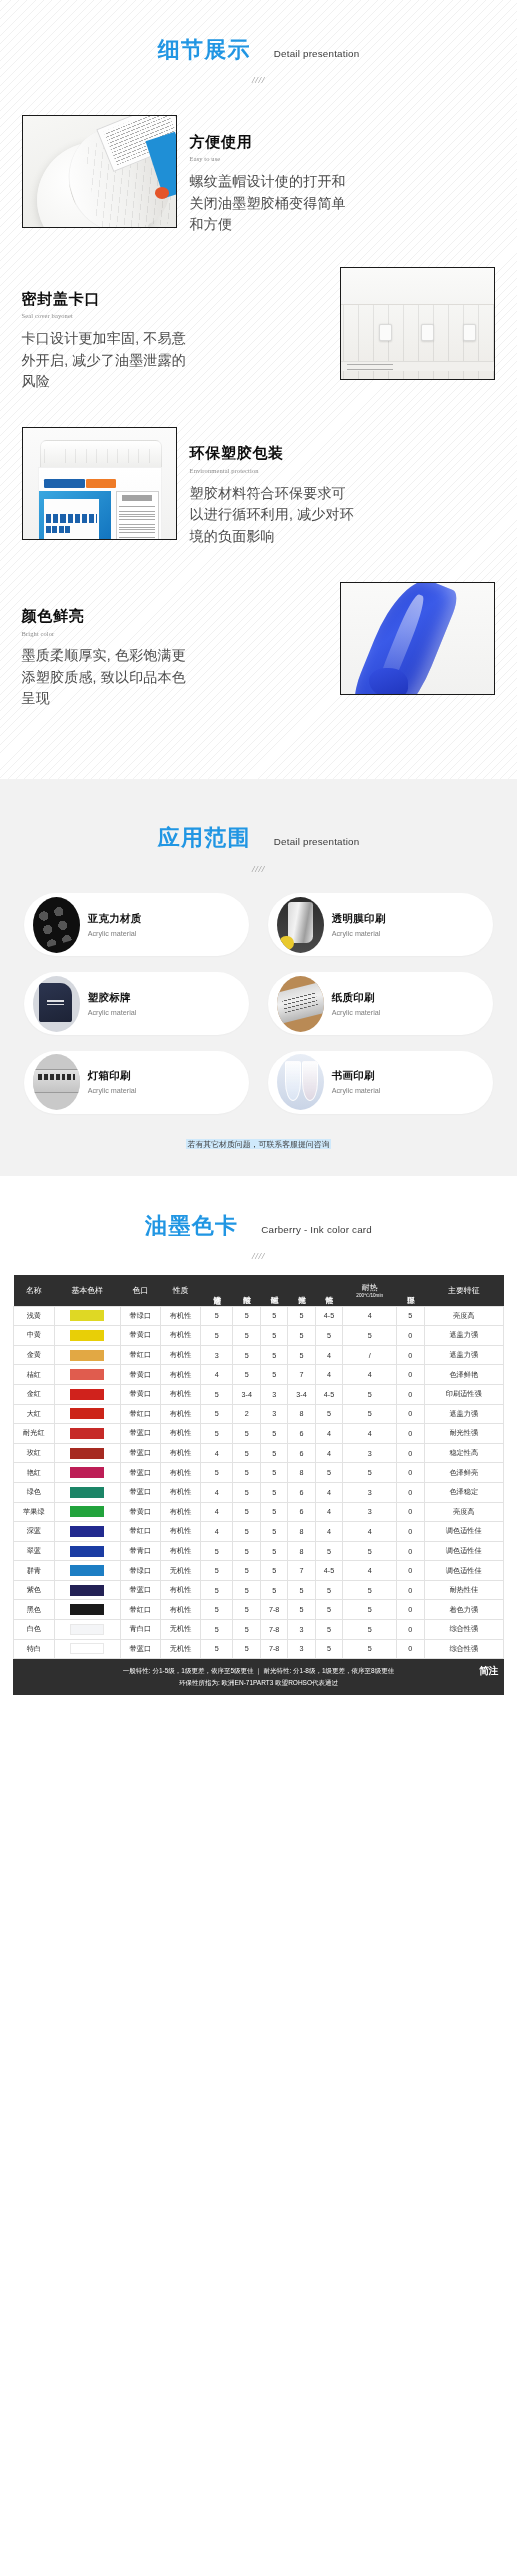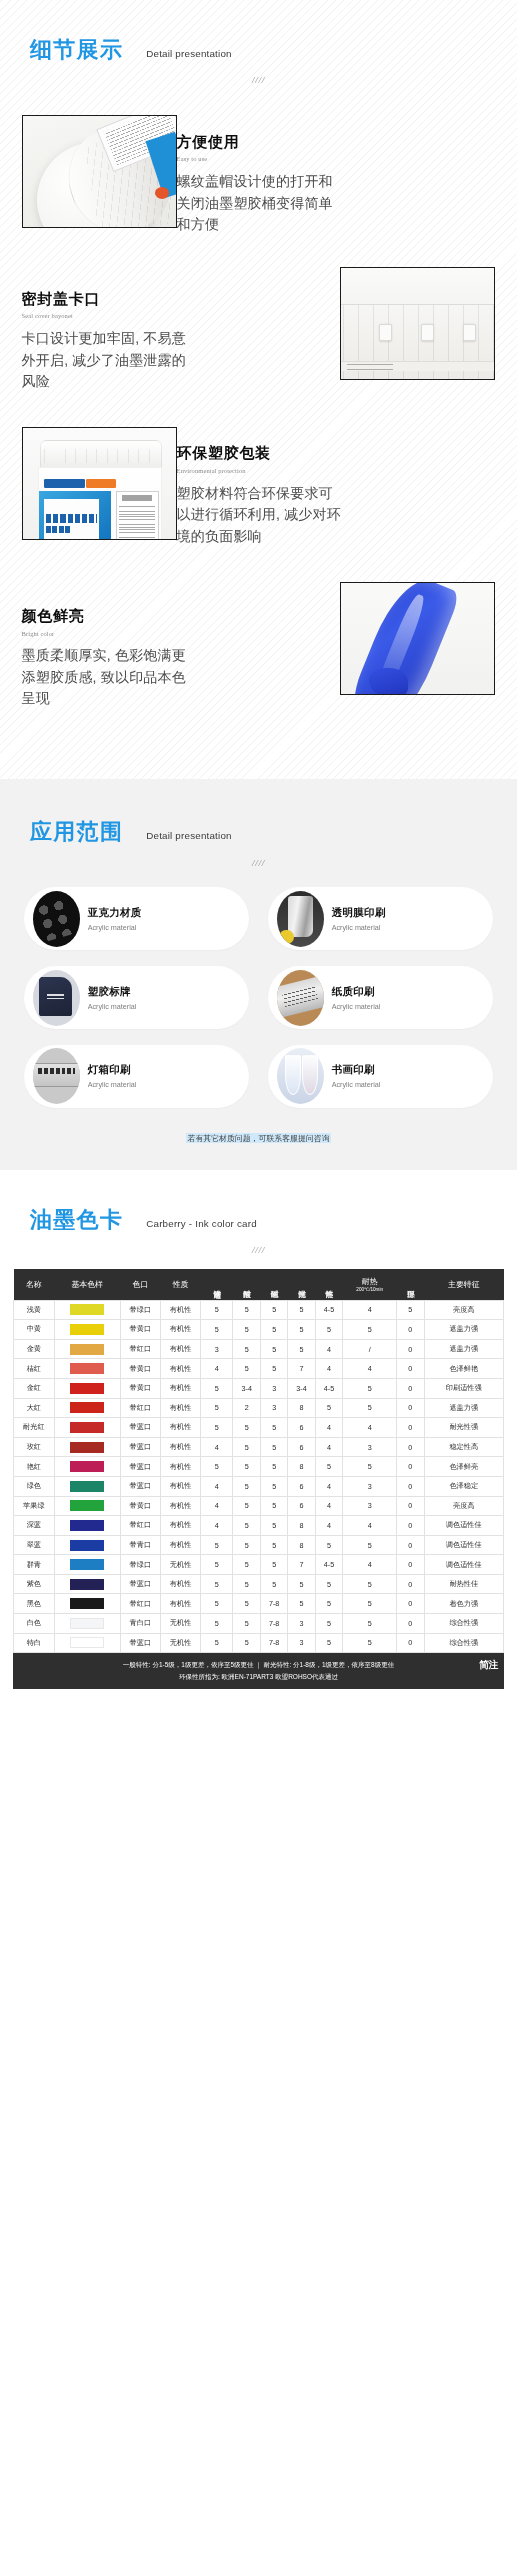--- a/index.html
+++ b/index.html
@@ -23,23 +23,22 @@
       rgba(0,0,0,0) 0.7px,
       rgba(0,0,0,0) 5.9px
     );
   }
 
   
   .sec-head { position: relative; text-align: center; }
   .sec-head-row {
     display: flex;
     align-items: flex-end;
-    justify-content: flex-start;
+    justify-content: center;
     gap: 23px;
-    padding-left: 30px;
   }
   .sec-cn {
     font-size: 22px;
     font-weight: bold;
     color: #2196e3;
     letter-spacing: 1.3px;
     line-height: 1;
   }
   .sec-en {
     font-size: 9.8px;
@@ -69,20 +68,21 @@
     width: 155px;
     height: 113px;
     border: 0.7px solid #1a1a1a;
     flex: 0 0 155px;
     overflow: hidden;
     position: relative;
     background: #f2f2f2;
   }
   .txt {
     flex: 1 1 auto;
+    padding-left: 13px;
     padding-top: 18.3px;
   }
   .detail-block.reverse .txt {
     padding-left: 0;
     padding-right: 13px;
     text-align: left;
   }
   .t-cn {
     font-size: 15px;
     font-weight: bold;
@@ -494,21 +494,21 @@
         <div class="t-cn">颜色鲜亮</div>
         <div class="t-en">Bright color</div>
         <div class="t-body">墨质柔顺厚实, 色彩饱满更添塑胶质感, 致以印品本色呈现</div>
       </div>
     </div>
 
     <div style="height:34px"></div>
   </section>
 
   <section class="apply">
-    <div class="sec-head" style="margin-top:16px;">
+    <div class="sec-head" style="margin-top:22px;">
       <div class="sec-head-row">
         <div class="sec-cn">应用范围</div>
         <div class="sec-en">Detail presentation</div>
       </div>
       <div class="slashes">////</div>
     </div>
 
     <div class="grid">
       <div class="card">
         <div class="thumb th1"></div>

